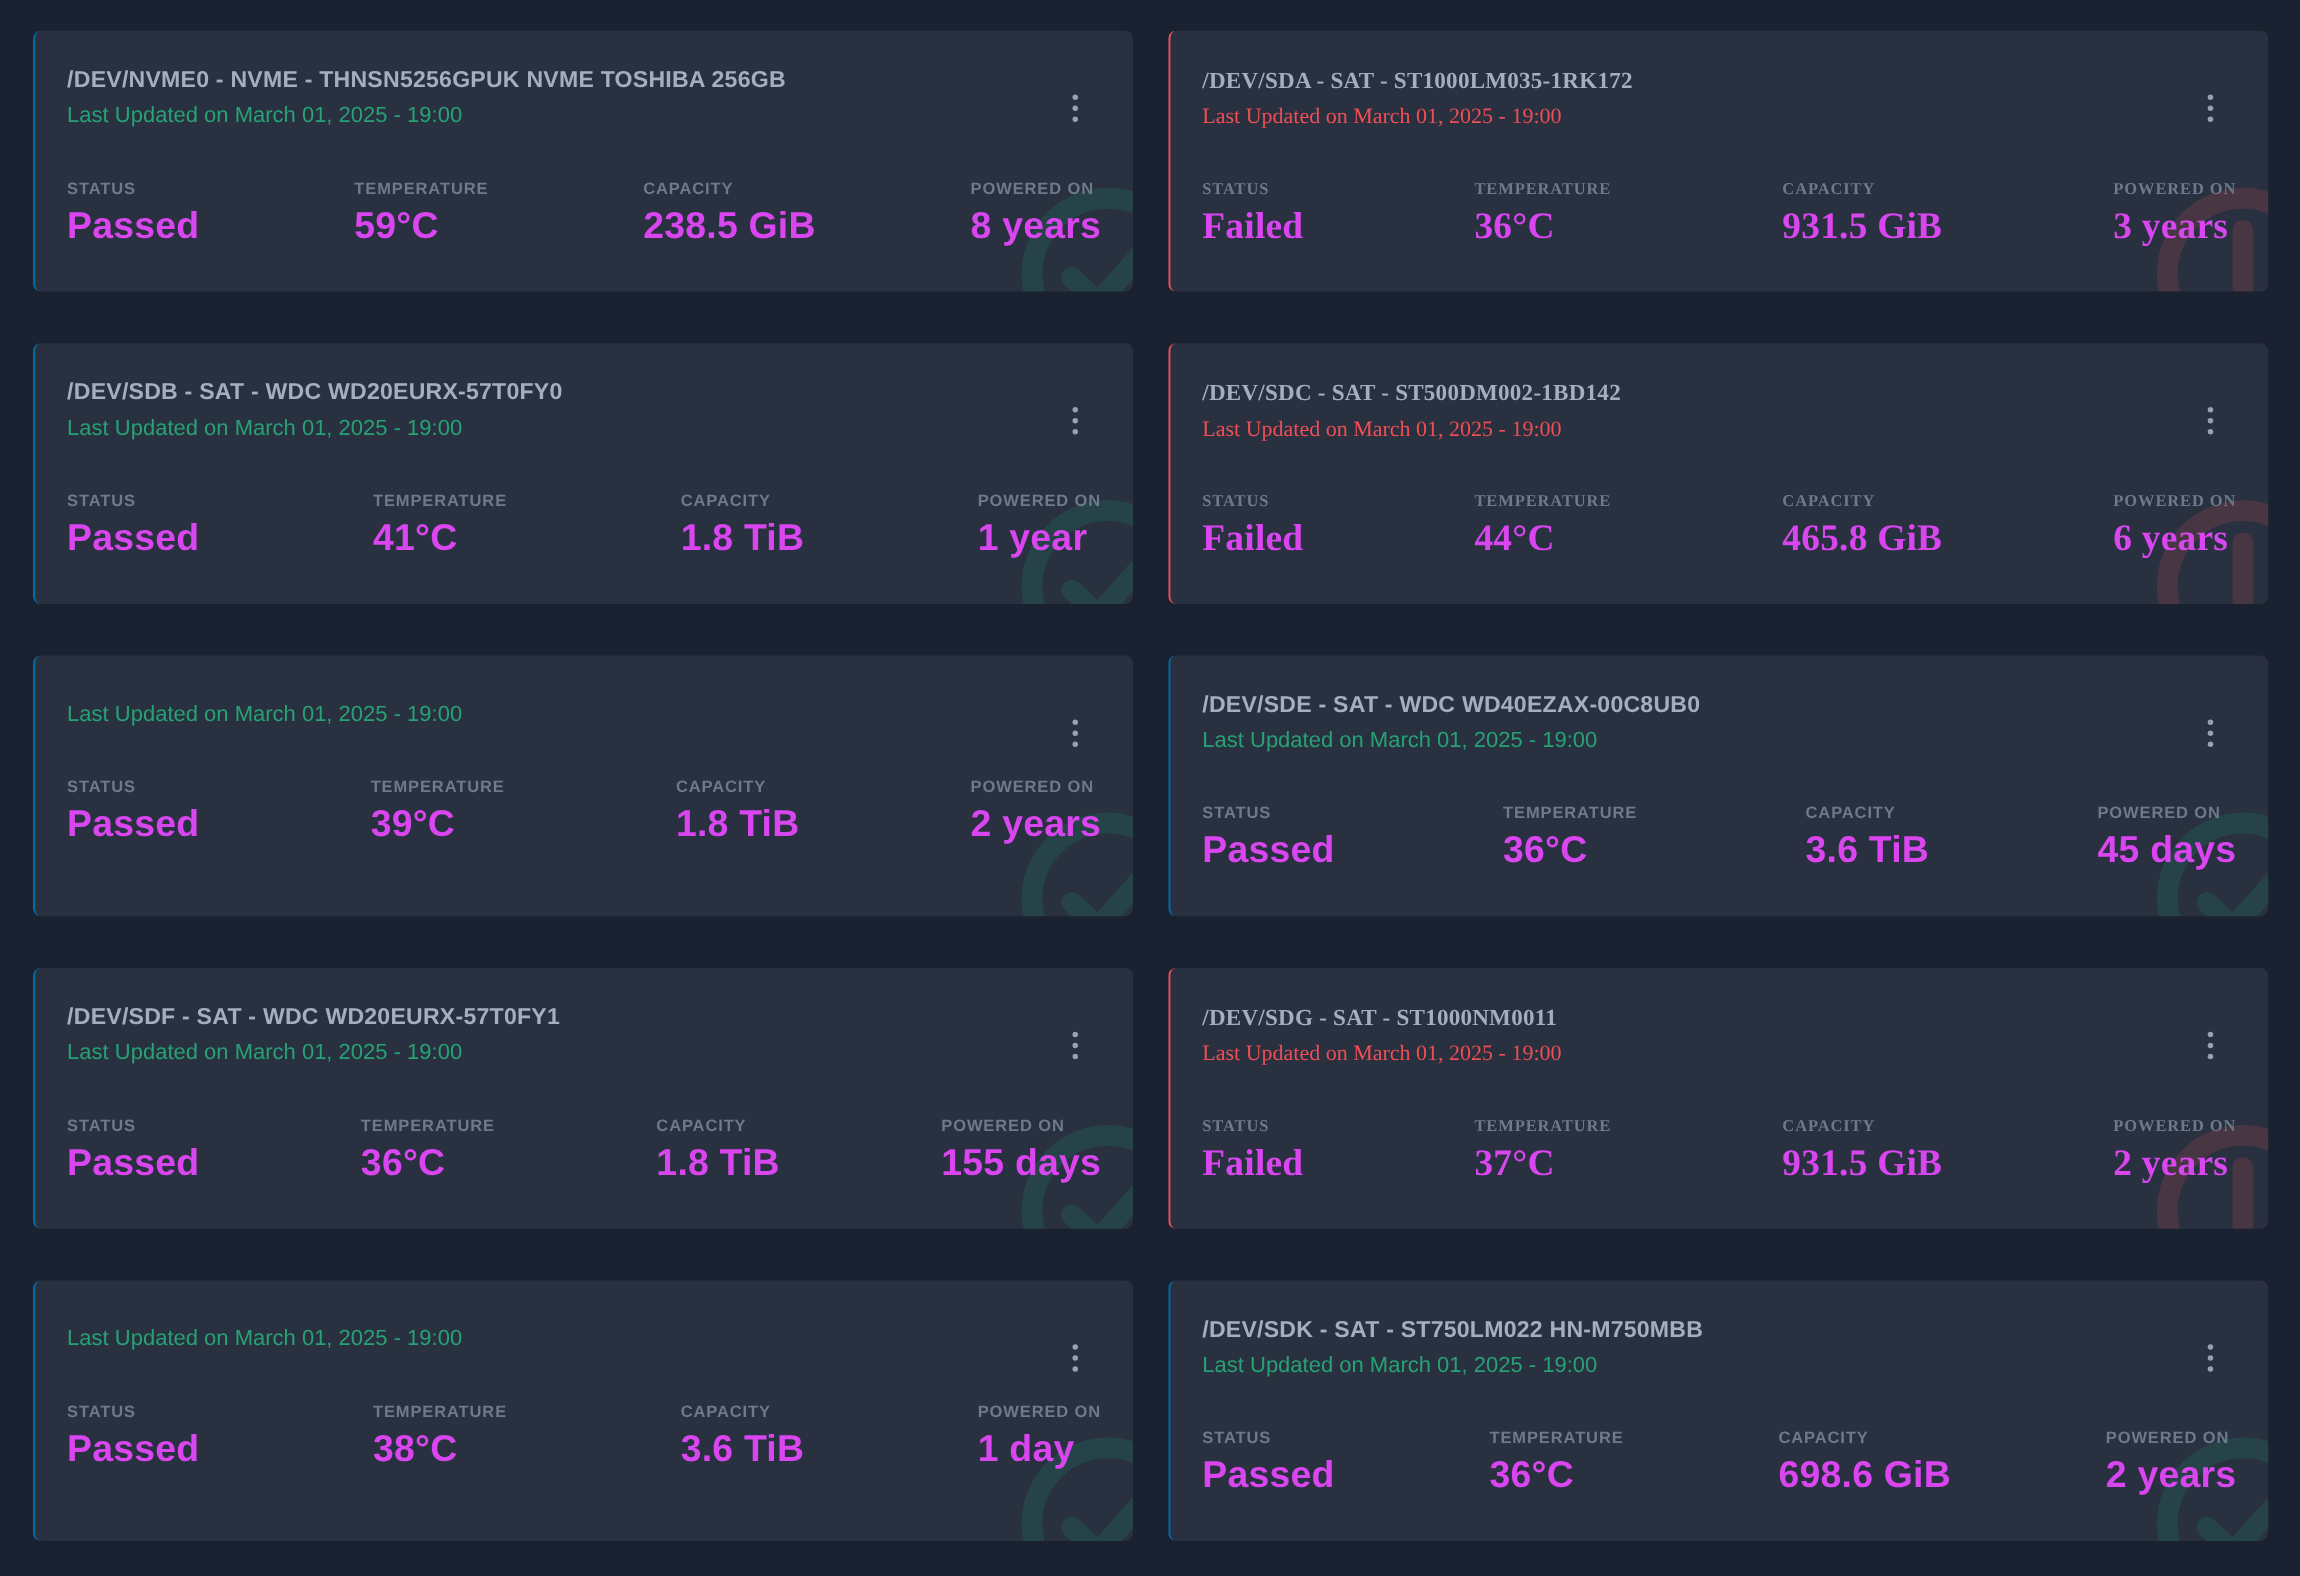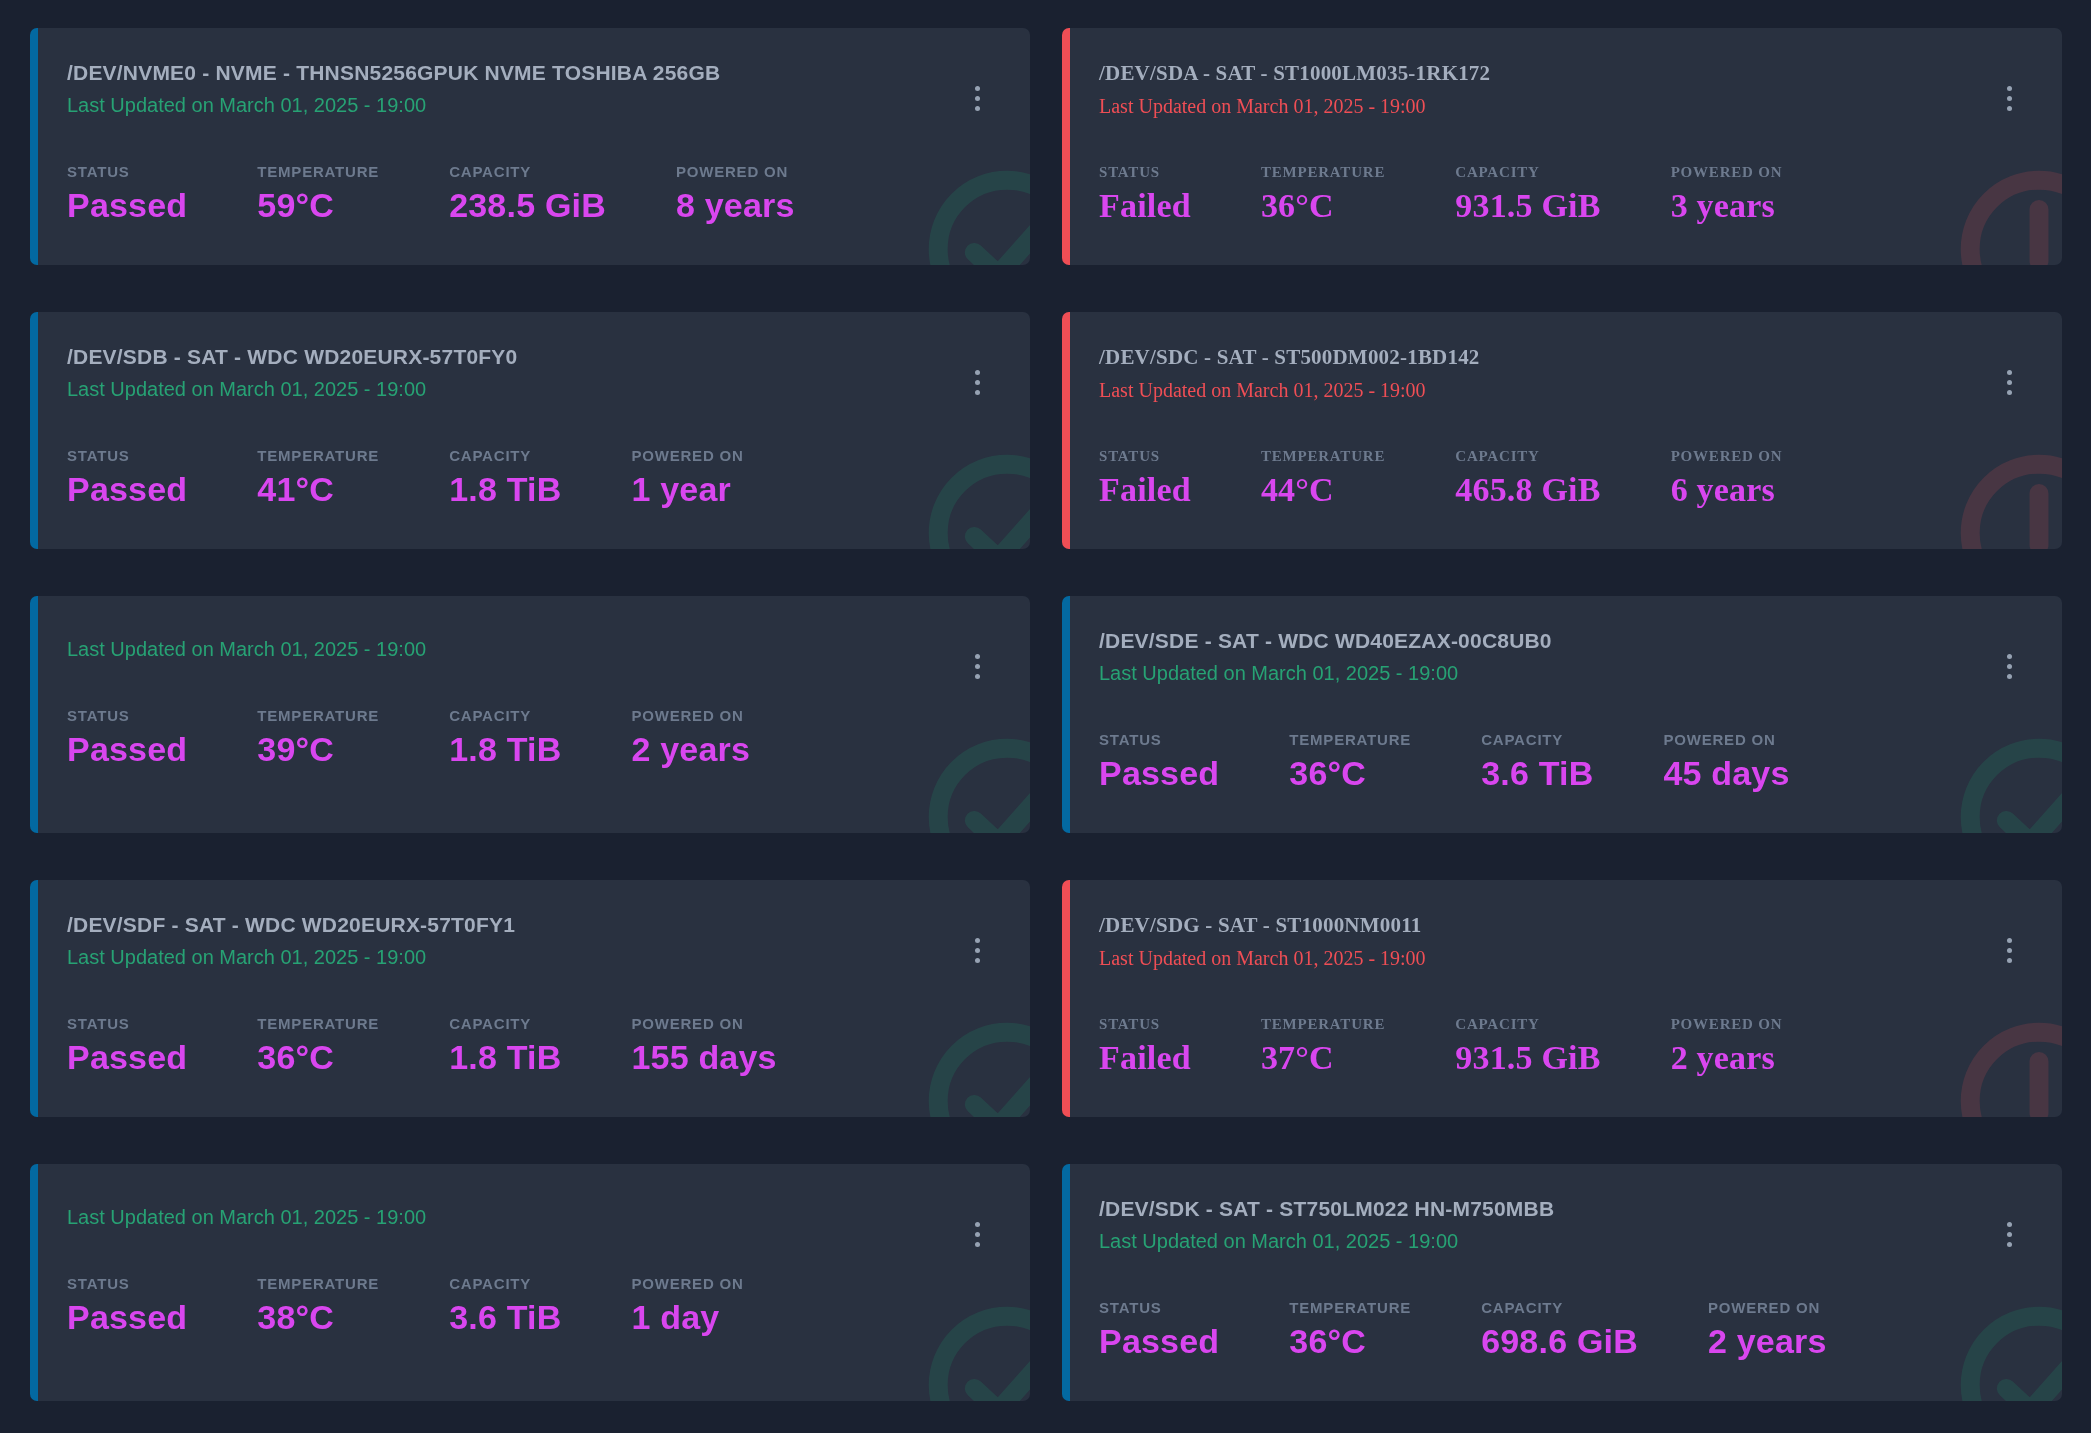--- a/index.html
+++ b/index.html
@@ -14,21 +14,21 @@
     grid-template-columns: 1fr 1fr;
     column-gap: 32px;
     row-gap: 47px;
     grid-auto-rows: 237px;
     align-content: start;
     overflow: hidden;
   }
   .card {
     position: relative;
     background: #293140;
-    border-left: 8px solid #0369a1;
+    border-left: 2px solid #0369a1;
     border-radius: 7px;
     padding: 33px 29px 16px 29px;
     overflow: hidden;
   }
   .card.failed { border-left-color: #ef4e55; font-family: Liberation Serif, serif; }
   .title {
     margin: 0;
     font-size: 21px;
     font-weight: 700;
     letter-spacing: .2px;
@@ -42,20 +42,21 @@
     color: #27a274;
     white-space: nowrap;
   }
   .card.failed .updated { color: #ef4e55; }
   .stats {
     display: flex;
     gap: 70px;
     margin-top: 46px;
     position: relative;
     z-index: 2;
+    justify-content: space-between;
   }
   .stat-label {
     font-size: 15px;
     font-weight: 700;
     letter-spacing: .8px;
     color: #6d7a8e;
     white-space: nowrap;
   }
   .stat-value {
     margin-top: 6px;

